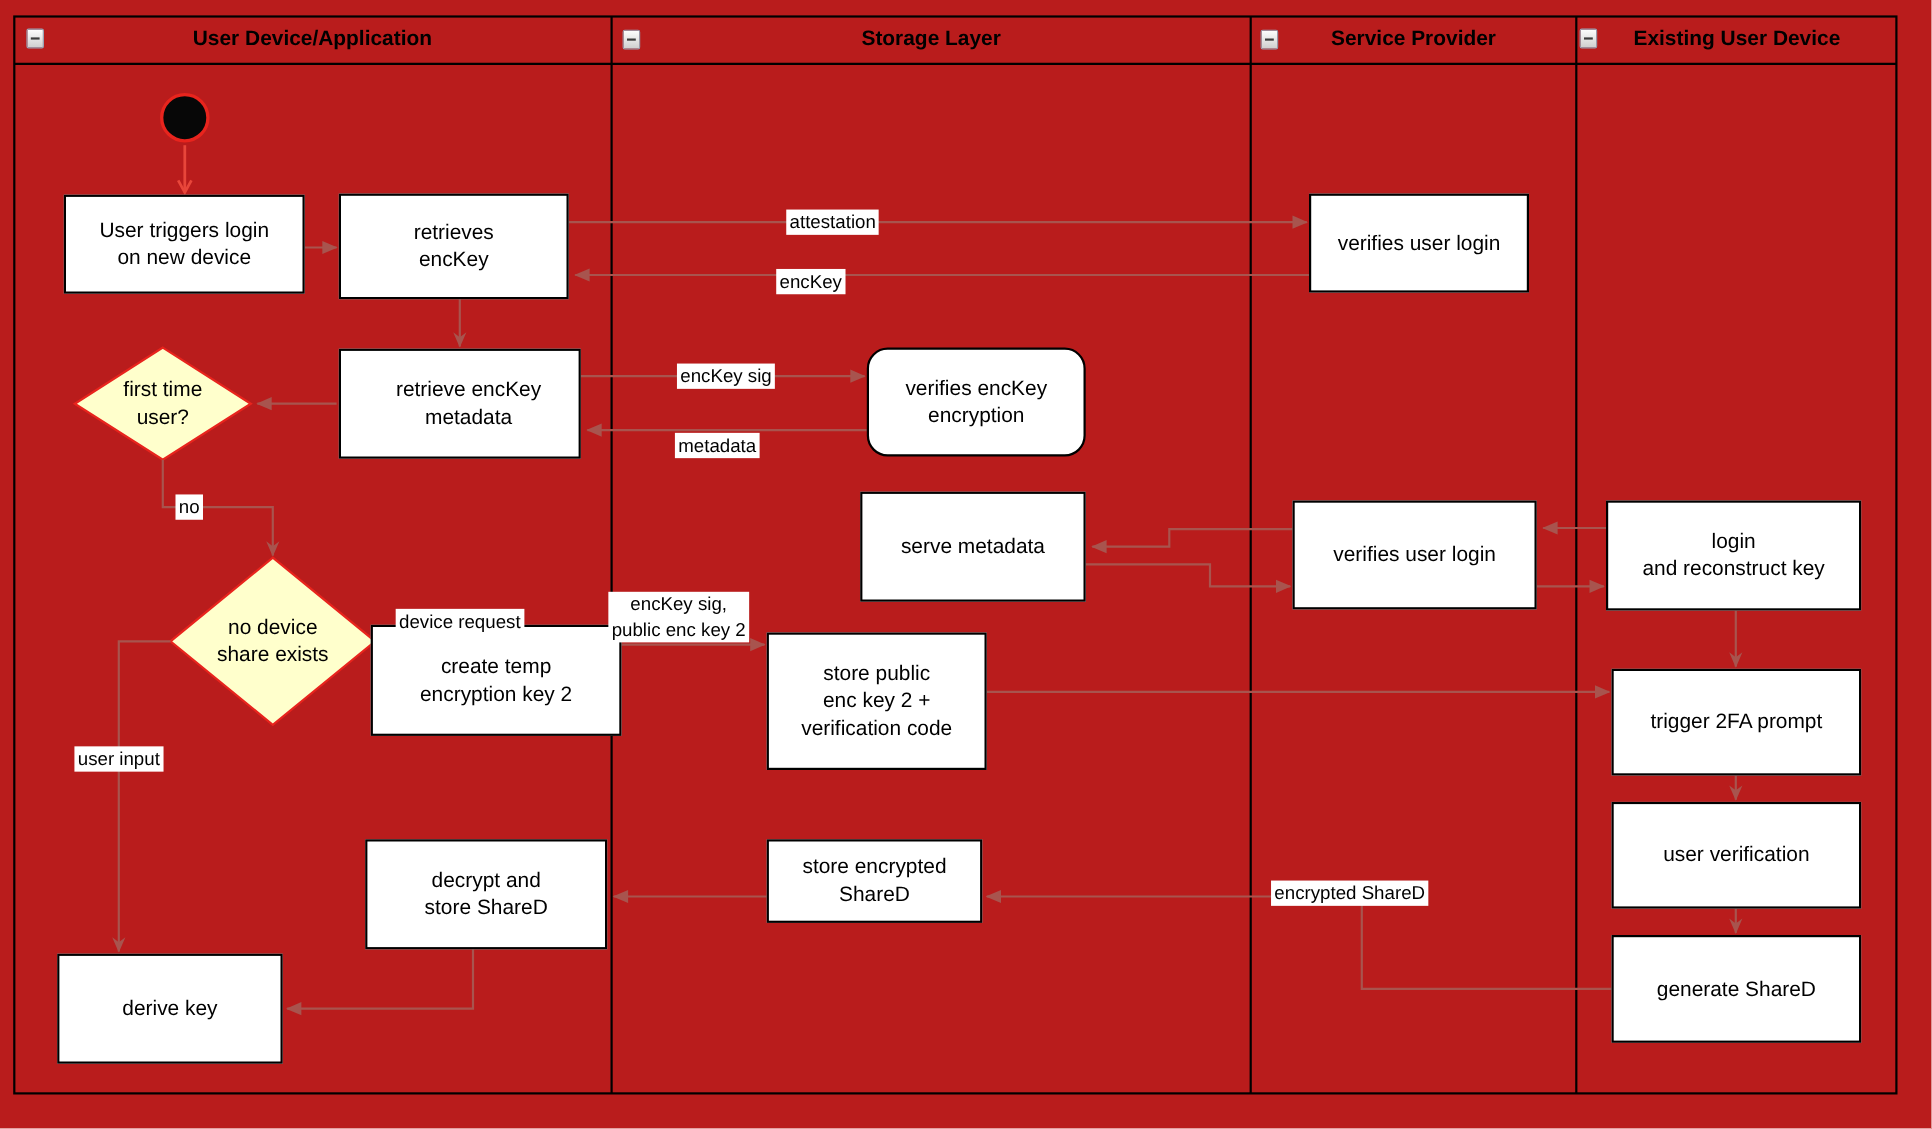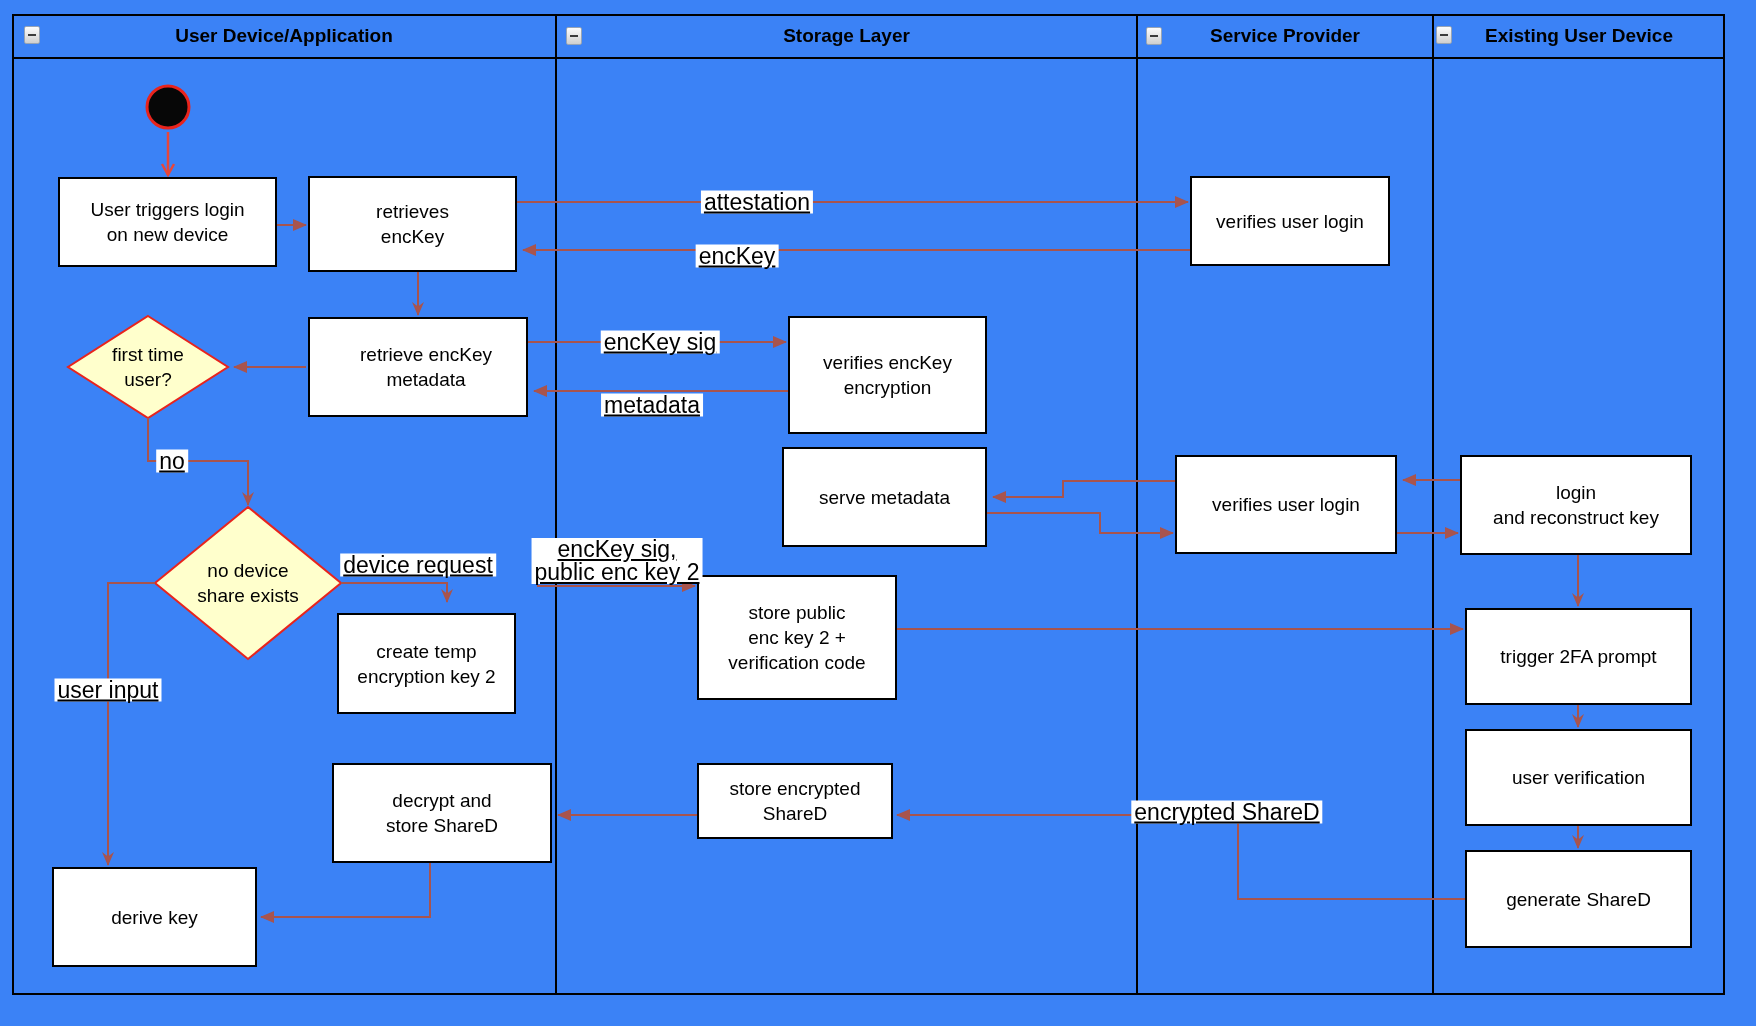--- a/index.html
+++ b/index.html
@@ -4,21 +4,21 @@
 <style>
   :root{
     --flow:#a8544e;
     --start-arrow:#e8463a;
     --decision-red:#e8241d;
     --decision-fill:#ffffcc;
     --border:#000000;
   }
   html,body{margin:0;padding:0;background:#ffffff;}
   .canvas{
-    position:relative;width:1756px;height:1026px;background:#3b82f6;
+    position:relative;width:1756px;height:1026px;background:#b91c1c;
     font-family:"Liberation Sans","DejaVu Sans",sans-serif;color:#000;
     overflow:hidden;
   }
   svg.layer{position:absolute;left:0;top:0;z-index:1;}
   .grid{stroke:var(--border);stroke-width:2;fill:none;}
   .edge{fill:none;stroke:var(--flow);stroke-width:2;}
   .edge-start{fill:none;stroke:var(--start-arrow);stroke-width:2.5;}
   .decision{fill:var(--decision-fill);stroke:var(--decision-red);stroke-width:2;}
   .start-dot{fill:#070707;stroke:var(--decision-red);stroke-width:3;}
   .mfill{fill:var(--flow);}
@@ -38,21 +38,21 @@
     position:absolute;box-sizing:border-box;background:#fff;border:2px solid var(--border);
     display:flex;flex-direction:column;align-items:center;justify-content:center;
     text-align:center;font-size:19px;line-height:25px;z-index:2;
   }
   .dtext{
     position:absolute;display:flex;flex-direction:column;align-items:center;justify-content:center;
     text-align:center;font-size:19px;line-height:25px;z-index:2;
   }
   .elabel{
     position:absolute;transform:translate(-50%,-50%);background:#fff;padding:0 3px;
-    font-size:23px;line-height:23px;white-space:nowrap;z-index:3;text-align:center;text-decoration:underline;
+    font-size:17px;line-height:23px;white-space:nowrap;z-index:3;text-align:center;
   }
 </style>
 </head>
 <body>
 
 <div class="canvas">
 
   <svg class="layer" width="1756" height="1026">
     <defs>
       <marker id="mTri" markerUnits="userSpaceOnUse" markerWidth="16" markerHeight="14" refX="14" refY="7" orient="auto">
@@ -135,35 +135,35 @@
     <span>retrieves</span>
     <span>encKey</span>
   </div>
   <div class="node" style="left:1190px;top:176px;width:200px;height:90px;">
     <span>verifies user login</span>
   </div>
   <div class="node" style="left:308px;top:317px;width:220px;height:100px;padding-left:16px;">
     <span>retrieve encKey</span>
     <span>metadata</span>
   </div>
-  <div class="node" style="left:788px;top:316px;width:199px;height:118px;">
+  <div class="node" style="left:788px;top:316px;width:199px;height:99px;border-radius:19px;">
     <span>verifies encKey</span>
     <span>encryption</span>
   </div>
   <div class="node" style="left:782px;top:447px;width:205px;height:100px;">
     <span>serve metadata</span>
   </div>
   <div class="node" style="left:1175px;top:455px;width:222px;height:99px;">
     <span>verifies user login</span>
   </div>
   <div class="node" style="left:1460px;top:455px;width:232px;height:100px;">
     <span>login</span>
     <span>and reconstruct key</span>
   </div>
-  <div class="node" style="left:337px;top:613px;width:179px;height:101px;">
+  <div class="node" style="left:337px;top:568px;width:228px;height:101px;">
     <span>create temp</span>
     <span>encryption key 2</span>
   </div>
   <div class="node" style="left:697px;top:575px;width:200px;height:125px;">
     <span>store public</span>
     <span>enc key 2 +</span>
     <span>verification code</span>
   </div>
   <div class="node" style="left:1465px;top:608px;width:227px;height:97px;">
     <span>trigger 2FA prompt</span>

